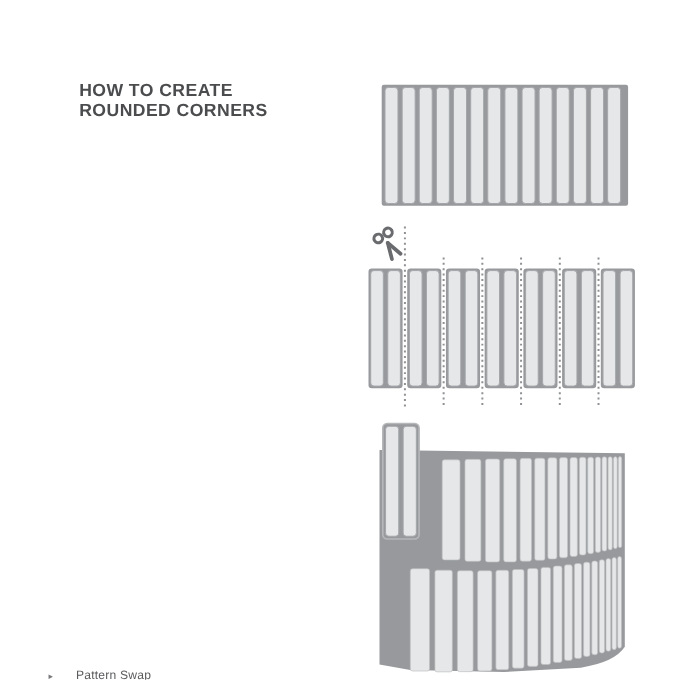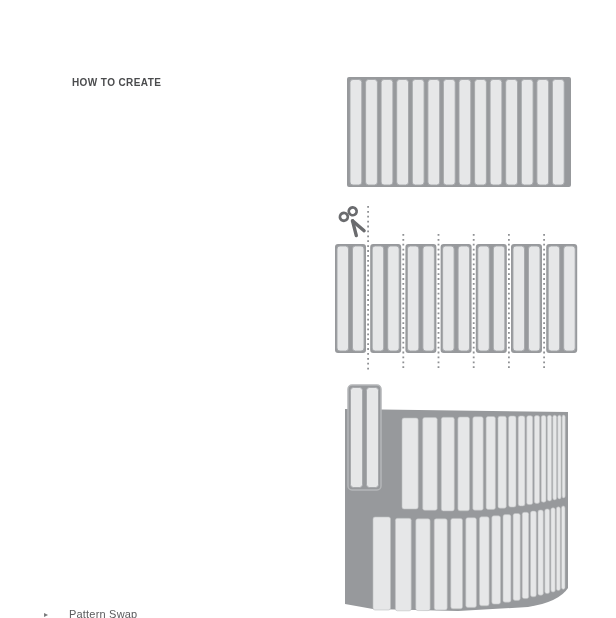--- a/index.html
+++ b/index.html
@@ -1,32 +1,33 @@
 <!DOCTYPE html>
 <html><head>
 <meta charset="utf-8">
 <style>
   html,body{margin:0;padding:0;}
   body{font-family:"Liberation Sans",sans-serif;background:#ffffff;}
   #page{position:relative;width:616px;height:618px;background:#ffffff;overflow:hidden;}
-  .title{position:absolute;left:72px;top:74px;font-weight:bold;font-size:10px;line-height:18px;letter-spacing:.4px;color:#4b4c4e;}
+  .title{position:absolute;left:72px;top:74px;font-weight:bold;font-size:16px;line-height:18px;letter-spacing:.4px;color:#4b4c4e;}
   .footer-bullet{position:absolute;left:44px;top:611px;font-size:8px;color:#77787a;line-height:8px;}
   .footer-label{position:absolute;left:69px;top:608px;font-size:11px;color:#5a5b5d;letter-spacing:.2px;}
   svg{position:absolute;display:block;}
   #d1{left:344px;top:75px;}
   #d2{left:330px;top:195px;}
   #d3{left:340px;top:378px;}
 </style>
 </head>
 <body>
 
 <div id="page">
 
   <div class="title" style="color: rgb(75, 76, 78);">
     <div>HOW TO CREATE</div>
+    <div>ROUNDED CORNERS</div>
   </div>
 
   <svg id="d1" width="230" height="115" viewBox="0 0 230 115">
     <rect id="d1bg" x="3" y="2" width="224" height="110" rx="2" fill="#97999c"></rect>
     <g id="d1bars">
         <rect x="6.0" y="4.5" width="11.8" height="105.5" rx="3" fill="#e6e7e8" stroke="#a4a6a9" stroke-width="0.9"></rect>
         <rect x="21.6" y="4.5" width="11.8" height="105.5" rx="3" fill="#e6e7e8" stroke="#a4a6a9" stroke-width="0.9"></rect>
         <rect x="37.1" y="4.5" width="11.8" height="105.5" rx="3" fill="#e6e7e8" stroke="#a4a6a9" stroke-width="0.9"></rect>
         <rect x="52.7" y="4.5" width="11.8" height="105.5" rx="3" fill="#e6e7e8" stroke="#a4a6a9" stroke-width="0.9"></rect>
         <rect x="68.3" y="4.5" width="11.8" height="105.5" rx="3" fill="#e6e7e8" stroke="#a4a6a9" stroke-width="0.9"></rect>

